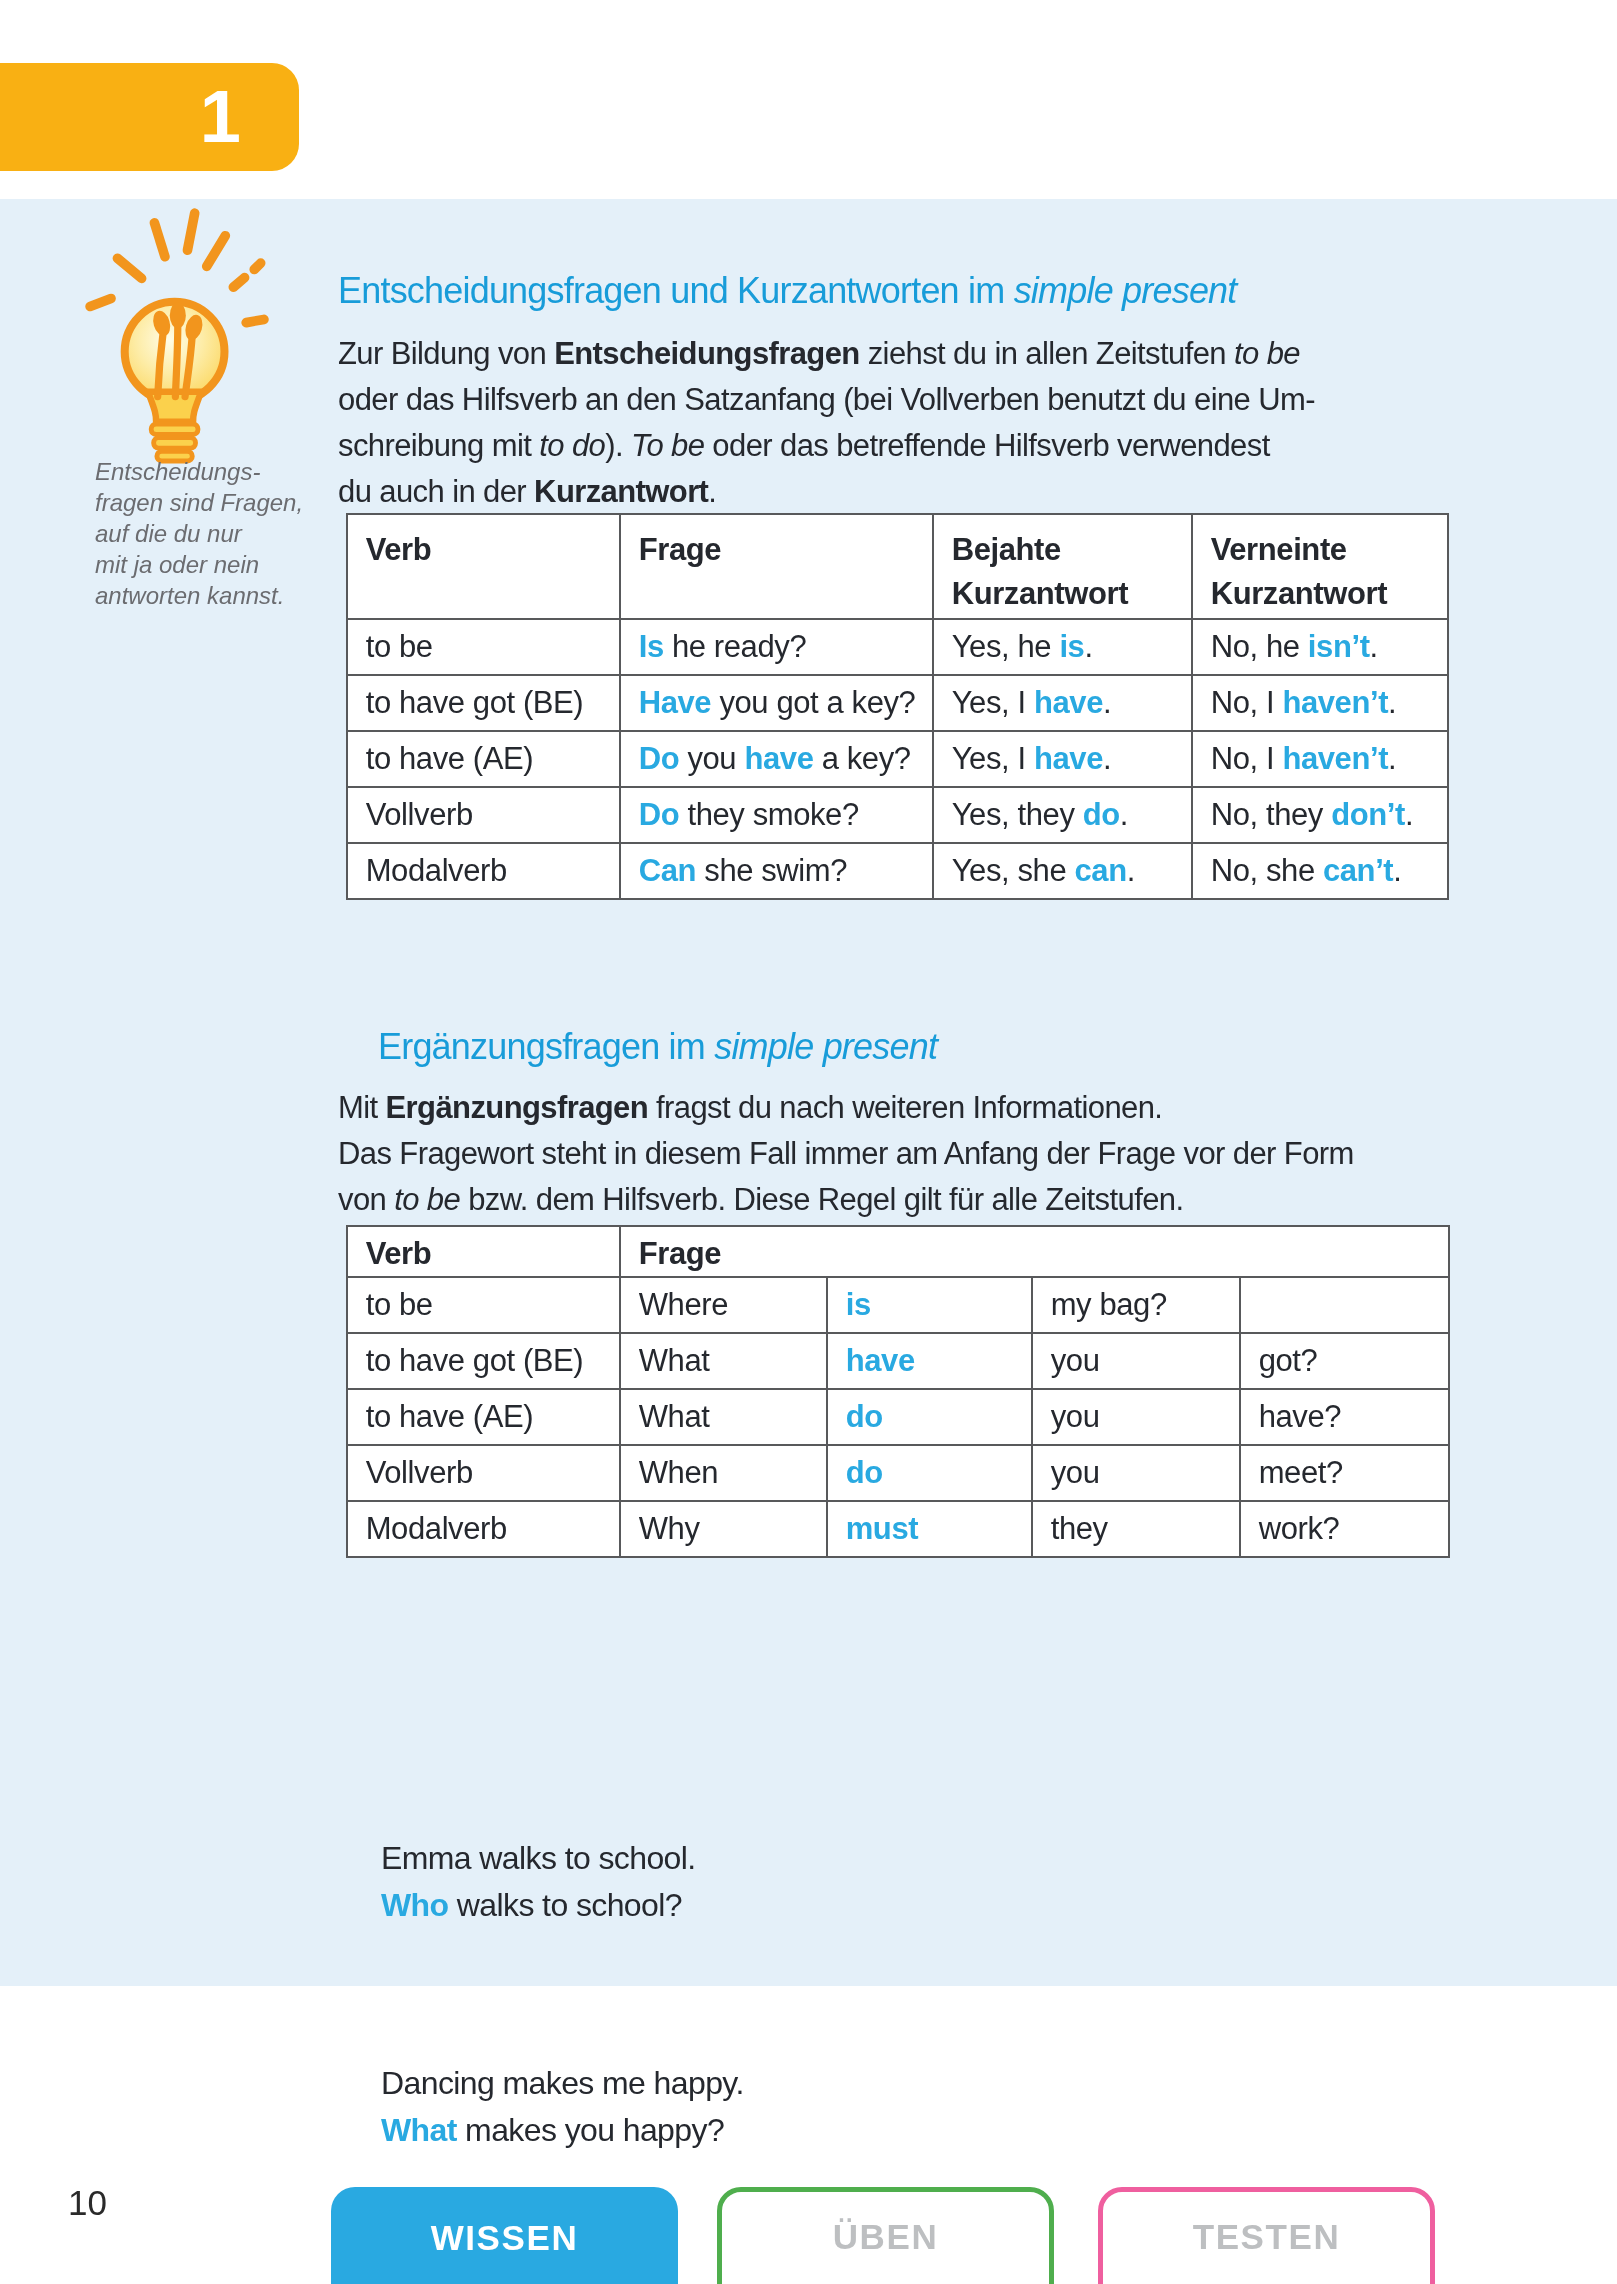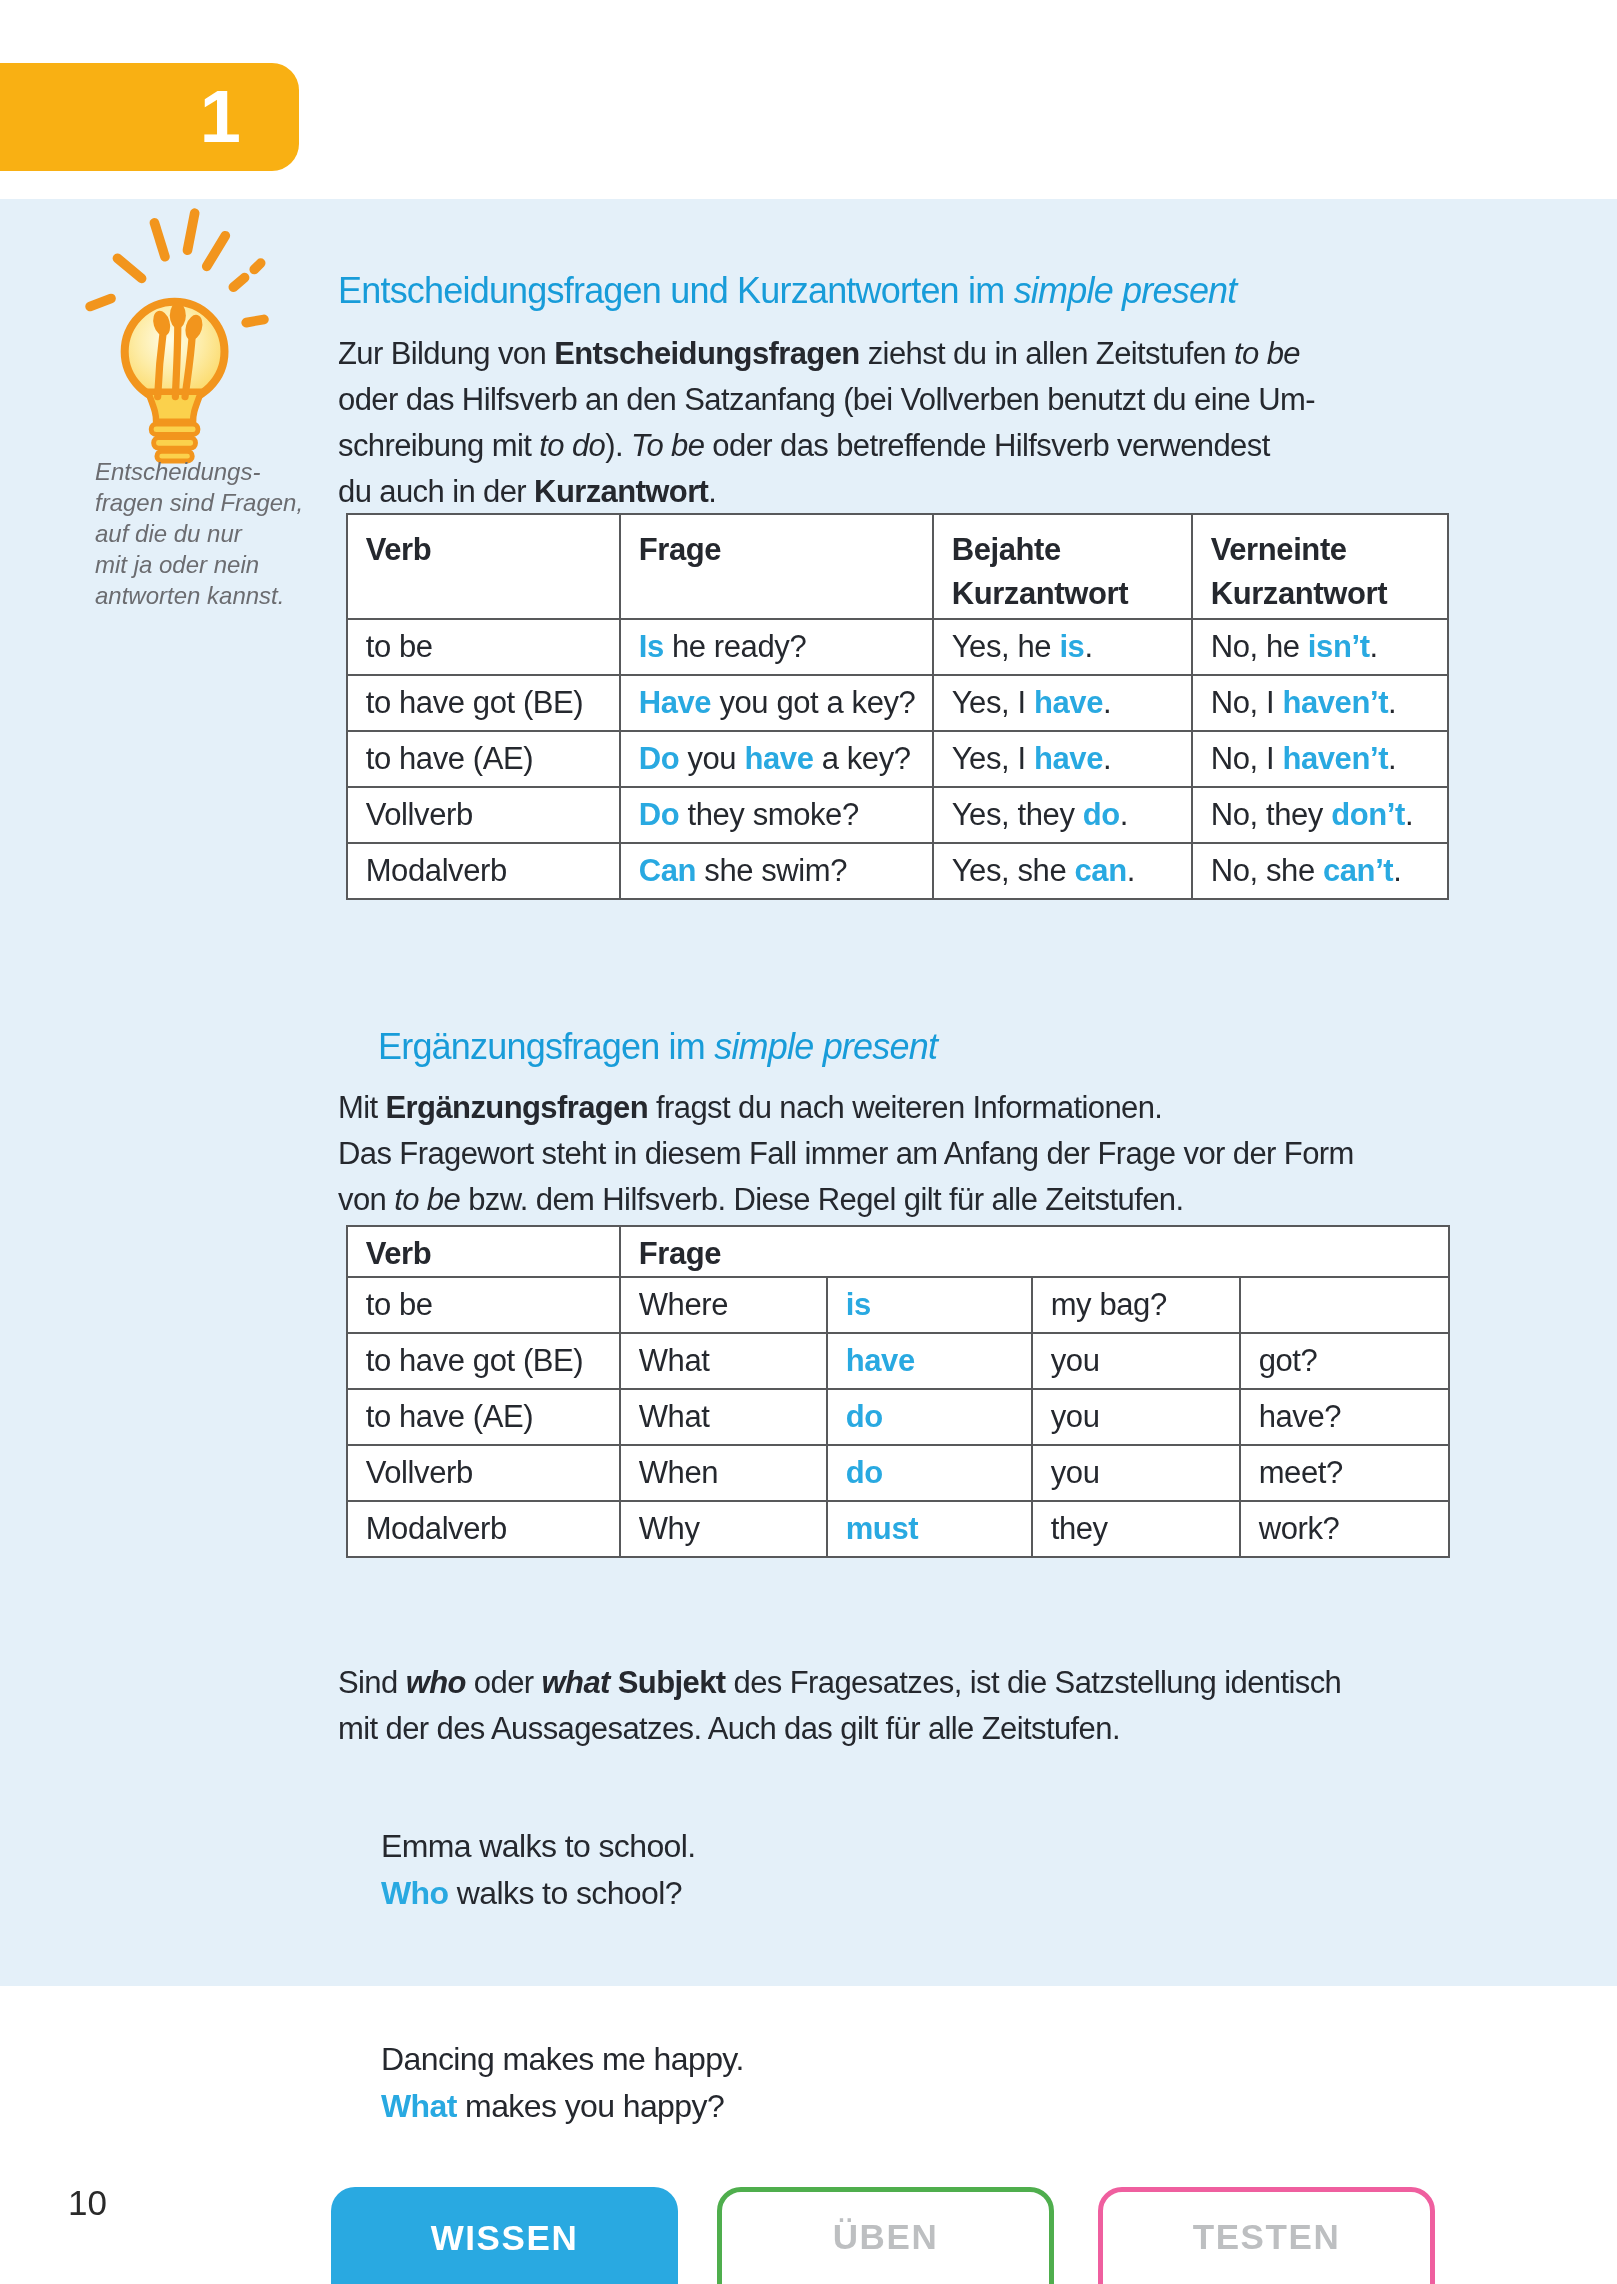--- a/index.html
+++ b/index.html
@@ -30,21 +30,21 @@
   #table2{top:1225px;width:1101px;}
   th,td{border:2.4px solid #58595b;background:#ffffff;font-size:31px;text-align:left;box-sizing:border-box;letter-spacing:-0.4px;}
   th{font-weight:700;vertical-align:top;padding:13px 0 0 17.7px;line-height:44px;}
   td{vertical-align:middle;padding:0 0 0 17.7px;white-space:pre;}
   #table1 th{height:105px;}
   #table1 td{height:56px;}
   #table2 th{height:45px;padding-top:4.8px;}
   #table2 td{height:56px;}
   
   .examples{position:absolute;left:381px;top:1728px;font-size:32px;line-height:47px;letter-spacing:-0.6px;white-space:pre;}
-  .example-group{margin:1px 0 24px 0;}
+  .example-group{margin:13px 0 24px 0;}
   
   .page-number{position:absolute;left:68px;top:2183px;font-size:35px;color:#2a2a2a;}
   .footer-tab{position:absolute;top:2187px;height:137px;border-radius:24px 24px 0 0;box-sizing:border-box;text-align:center;font-size:35px;font-weight:700;letter-spacing:1.6px;}
   .tab-wissen{left:331px;width:347px;background:#29a9e1;color:#ffffff;padding-top:31px;}
   .tab-ueben{left:717px;width:337px;background:#ffffff;border:5.6px solid #4fae4d;color:#bdbfc1;padding-top:25px;}
   .tab-testen{left:1098px;width:337px;background:#ffffff;border:5.6px solid #ef5f9f;color:#bdbfc1;padding-top:25px;}
 </style>
 </head>
 <body>
 
@@ -196,21 +196,20 @@
         <tr>
           <td><span class="seg">Modalverb</span></td>
           <td><span class="seg">Why</span></td>
           <td><span class="seg c">must</span></td>
           <td><span class="seg">they</span></td>
           <td><span class="seg">work?</span></td>
         </tr>
       </tbody>
   </table>
 
-  <p class="para" id="p3"><span class="seg">Sind </span><span class="seg bi">who</span><span class="seg"> oder </span><span class="seg bi">what</span><span class="seg"> </span><span class="seg b">Subjekt</span><span class="seg"> des Fragesatzes, ist die Satzstellung identisch</span><br><span class="seg">mit der des Aussagesatzes. Auch das gilt für alle Zeitstufen.</span></p>
 
   <div class="examples">
     <div class="example-group"><span class="seg">Emma walks to school.</span><br><span class="seg c">Who</span><span class="seg"> walks to school?</span></div>
     <div class="example-group"><span class="seg">Dancing makes me happy.</span><br><span class="seg c">What</span><span class="seg"> makes you happy?</span></div>
   </div>
 
   <div class="page-number">10</div>
   <div class="footer-tab tab-wissen">
     <span>WISSEN</span>
   </div>

